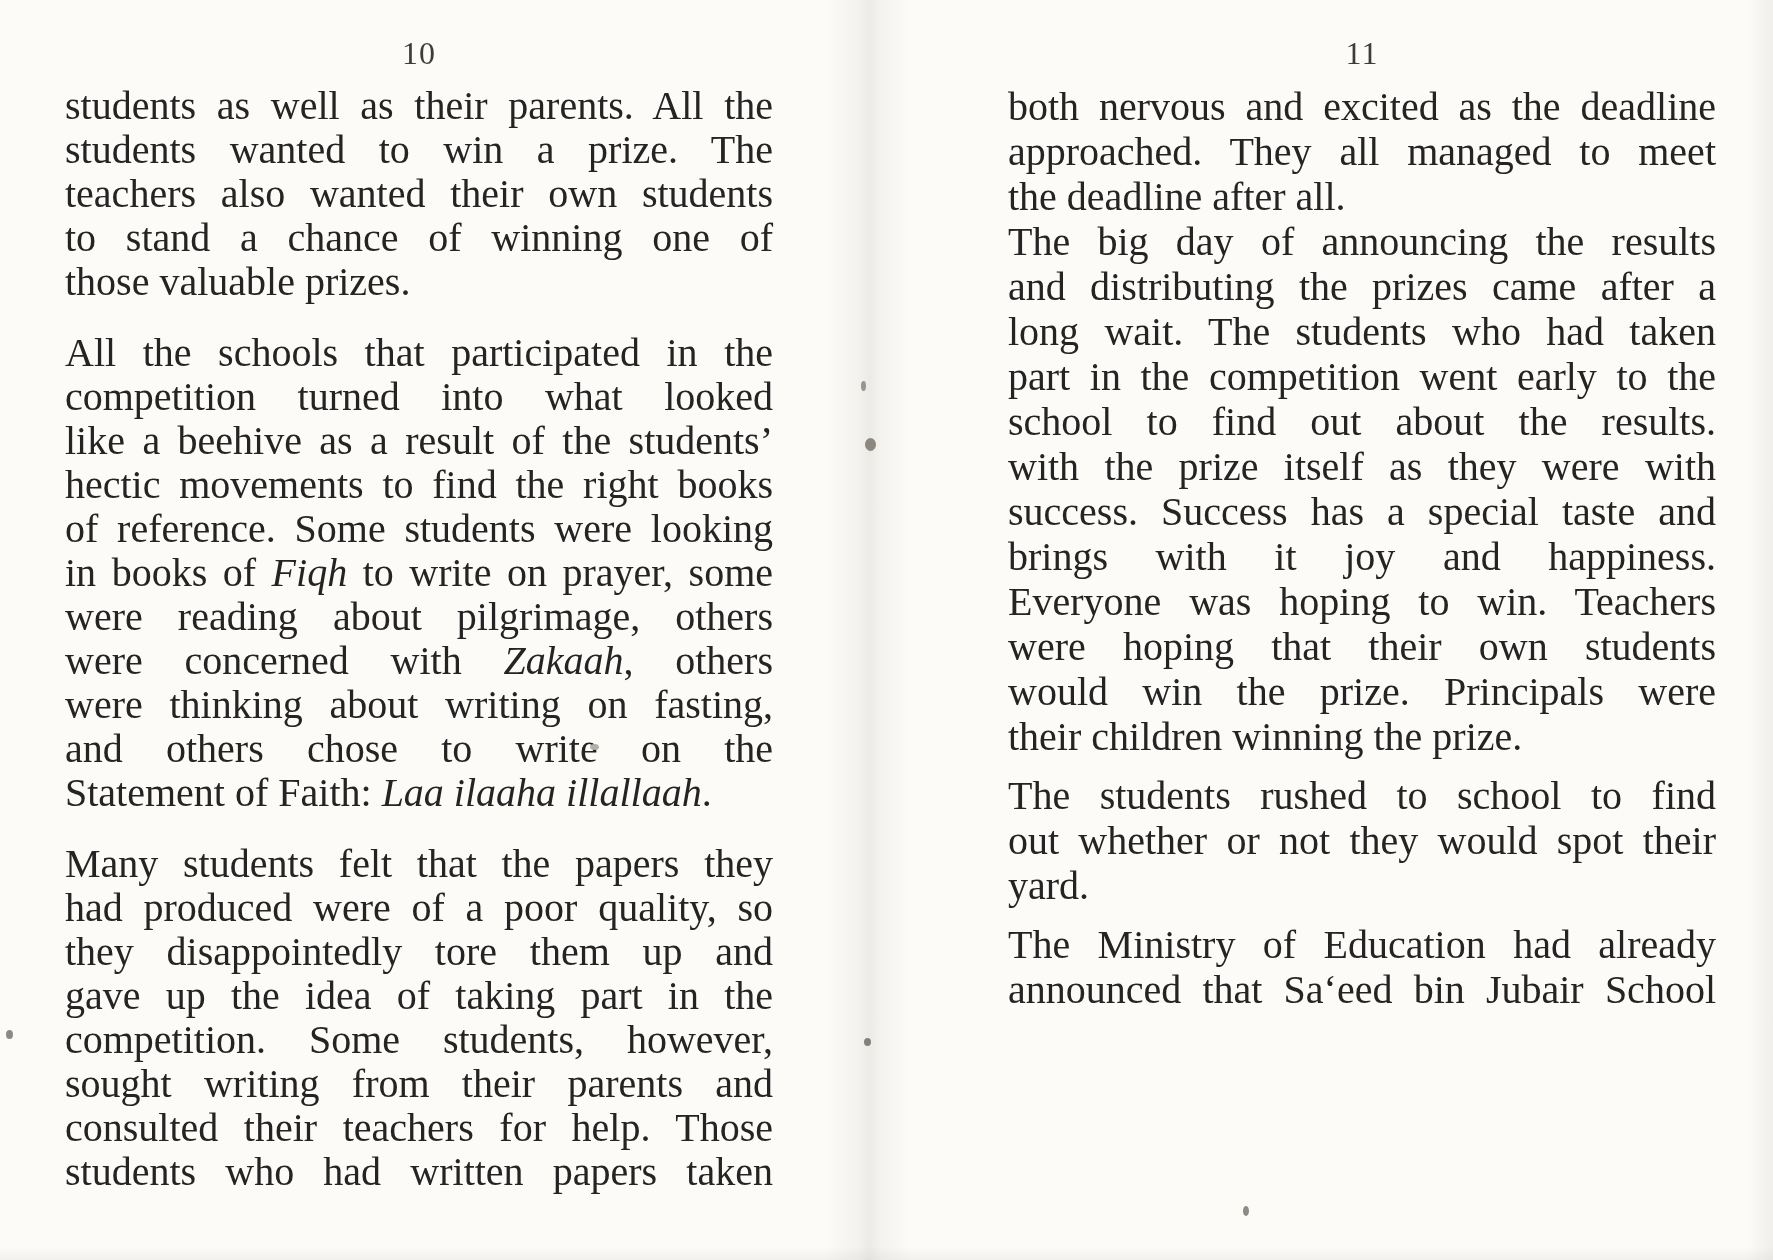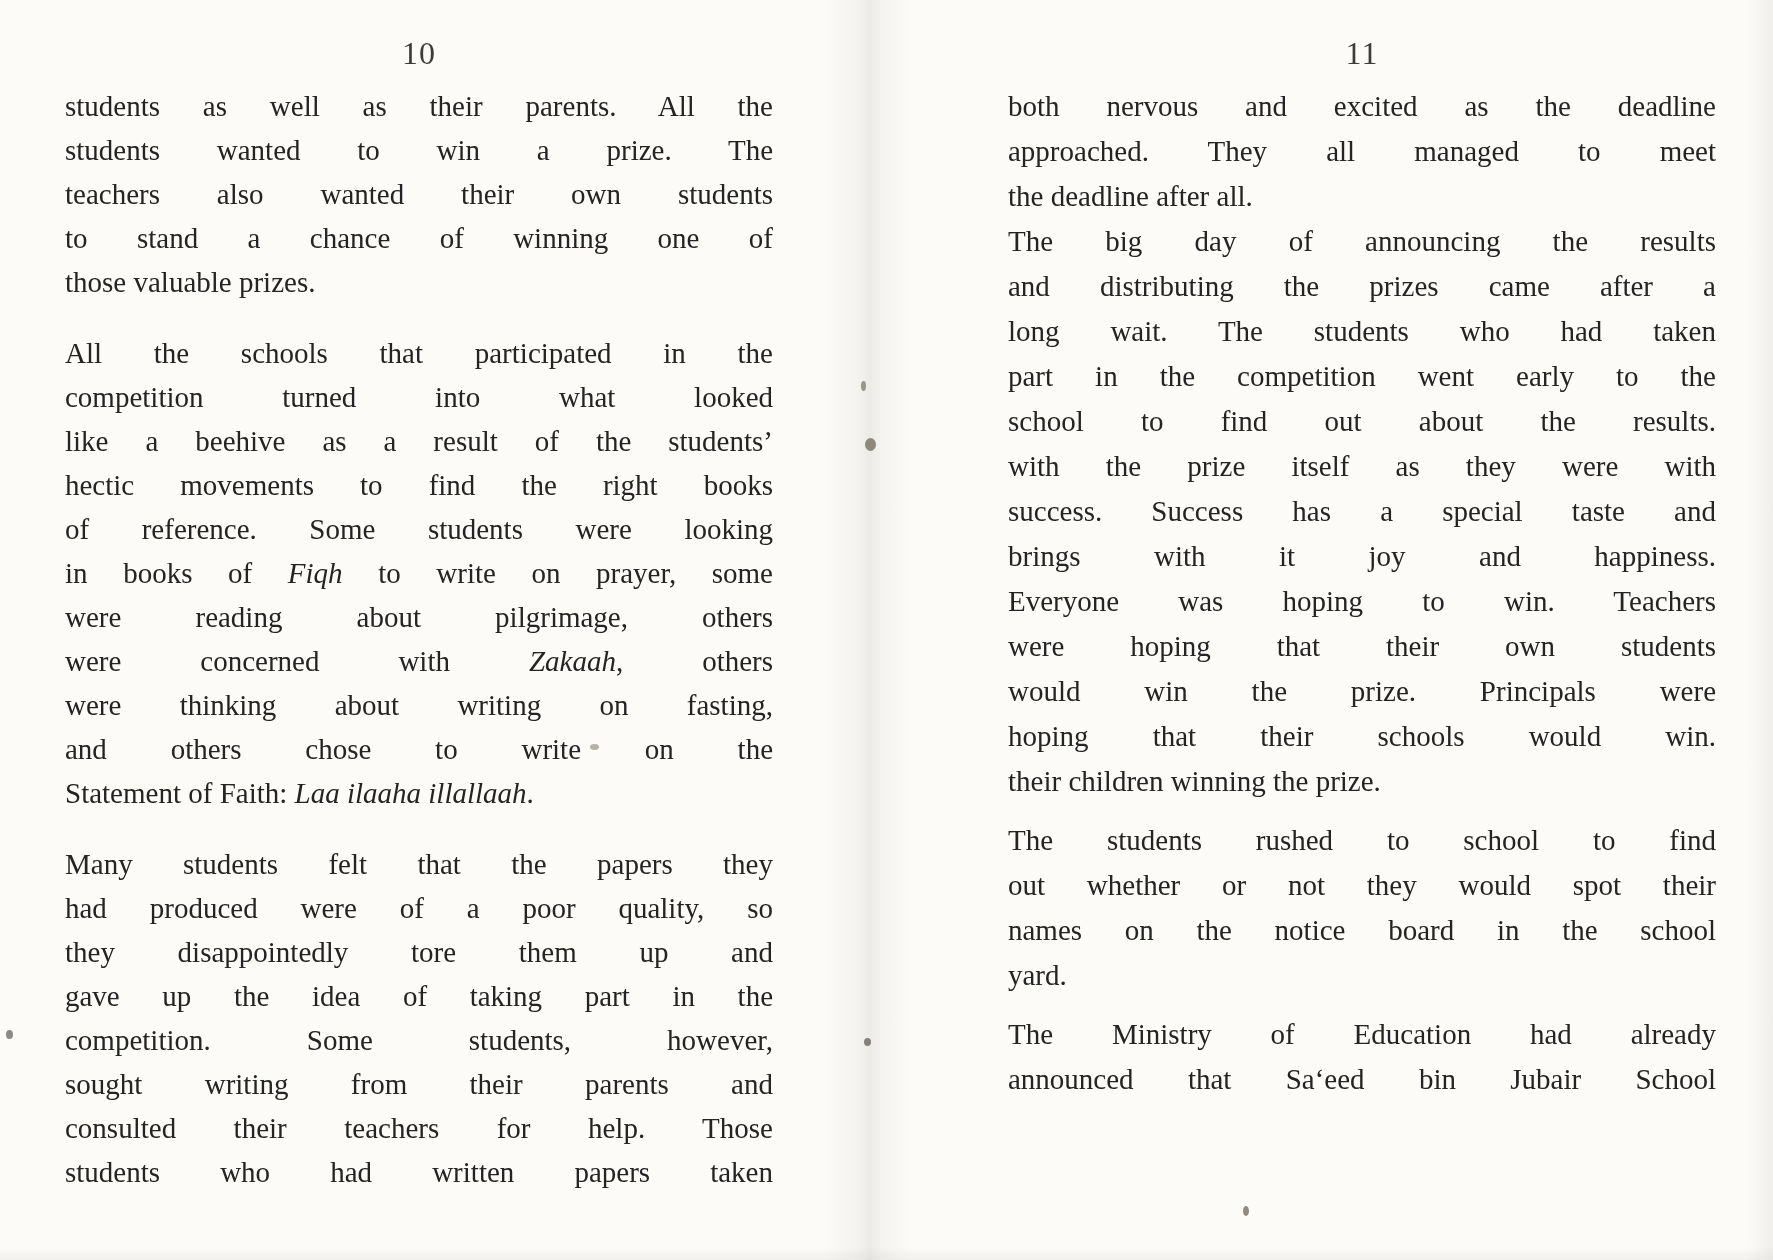--- a/index.html
+++ b/index.html
@@ -23,21 +23,21 @@
     position:absolute;left:0;bottom:0;width:100%;height:14px;
     background:linear-gradient(0deg, rgba(80,78,72,0.06), rgba(80,78,72,0));
   }
   .page{position:absolute;top:0;}
   .pg-left{left:65px;width:708px;}
   .pg-right{left:1008px;width:708px;font-family:Liberation Serif, serif;}
   .page-number{
     margin-top:36px;text-align:center;
     font-size:32px;line-height:34px;color:#3c3c3c;letter-spacing:1px;
   }
-  .page-body{margin-top:14px;font-size:29px;}
+  .page-body{margin-top:14px;font-size:40px;}
   .ln{
     line-height:44px;height:44px;
     text-align:justify;text-align-last:justify;
     white-space:normal;
   }
   .pg-right .ln{line-height:45px;height:45px;}
   .ln.last{text-align-last:left;}
   .para{margin-top:27px;}
   .para:first-child{margin-top:0;}
   .pg-right .para{margin-top:14px;}
@@ -102,27 +102,25 @@
           <div class="ln">and distributing the prizes came after a</div>
           <div class="ln">long wait. The students who had taken</div>
           <div class="ln">part in the competition went early to the</div>
           <div class="ln">school to find out about the results.</div>
           <div class="ln">with the prize itself as they were with</div>
           <div class="ln">success. Success has a special taste and</div>
           <div class="ln">brings with it joy and happiness.</div>
           <div class="ln">Everyone was hoping to win. Teachers</div>
           <div class="ln">were hoping that their own students</div>
           <div class="ln">would win the prize. Principals were</div>
-          <div class="ln">hoping that their schools would win.</div>
           <div class="ln last">their children winning the prize.</div>
         </div>
         <div class="para">
           <div class="ln">The students rushed to school to find</div>
           <div class="ln">out whether or not they would spot their</div>
-          <div class="ln">names on the notice board in the school</div>
           <div class="ln last">yard.</div>
         </div>
         <div class="para">
           <div class="ln">The Ministry of Education had already</div>
           <div class="ln">announced that Sa‘eed bin Jubair School</div>
         </div>
       </div>
   </section>
 
   <div id="specks">

